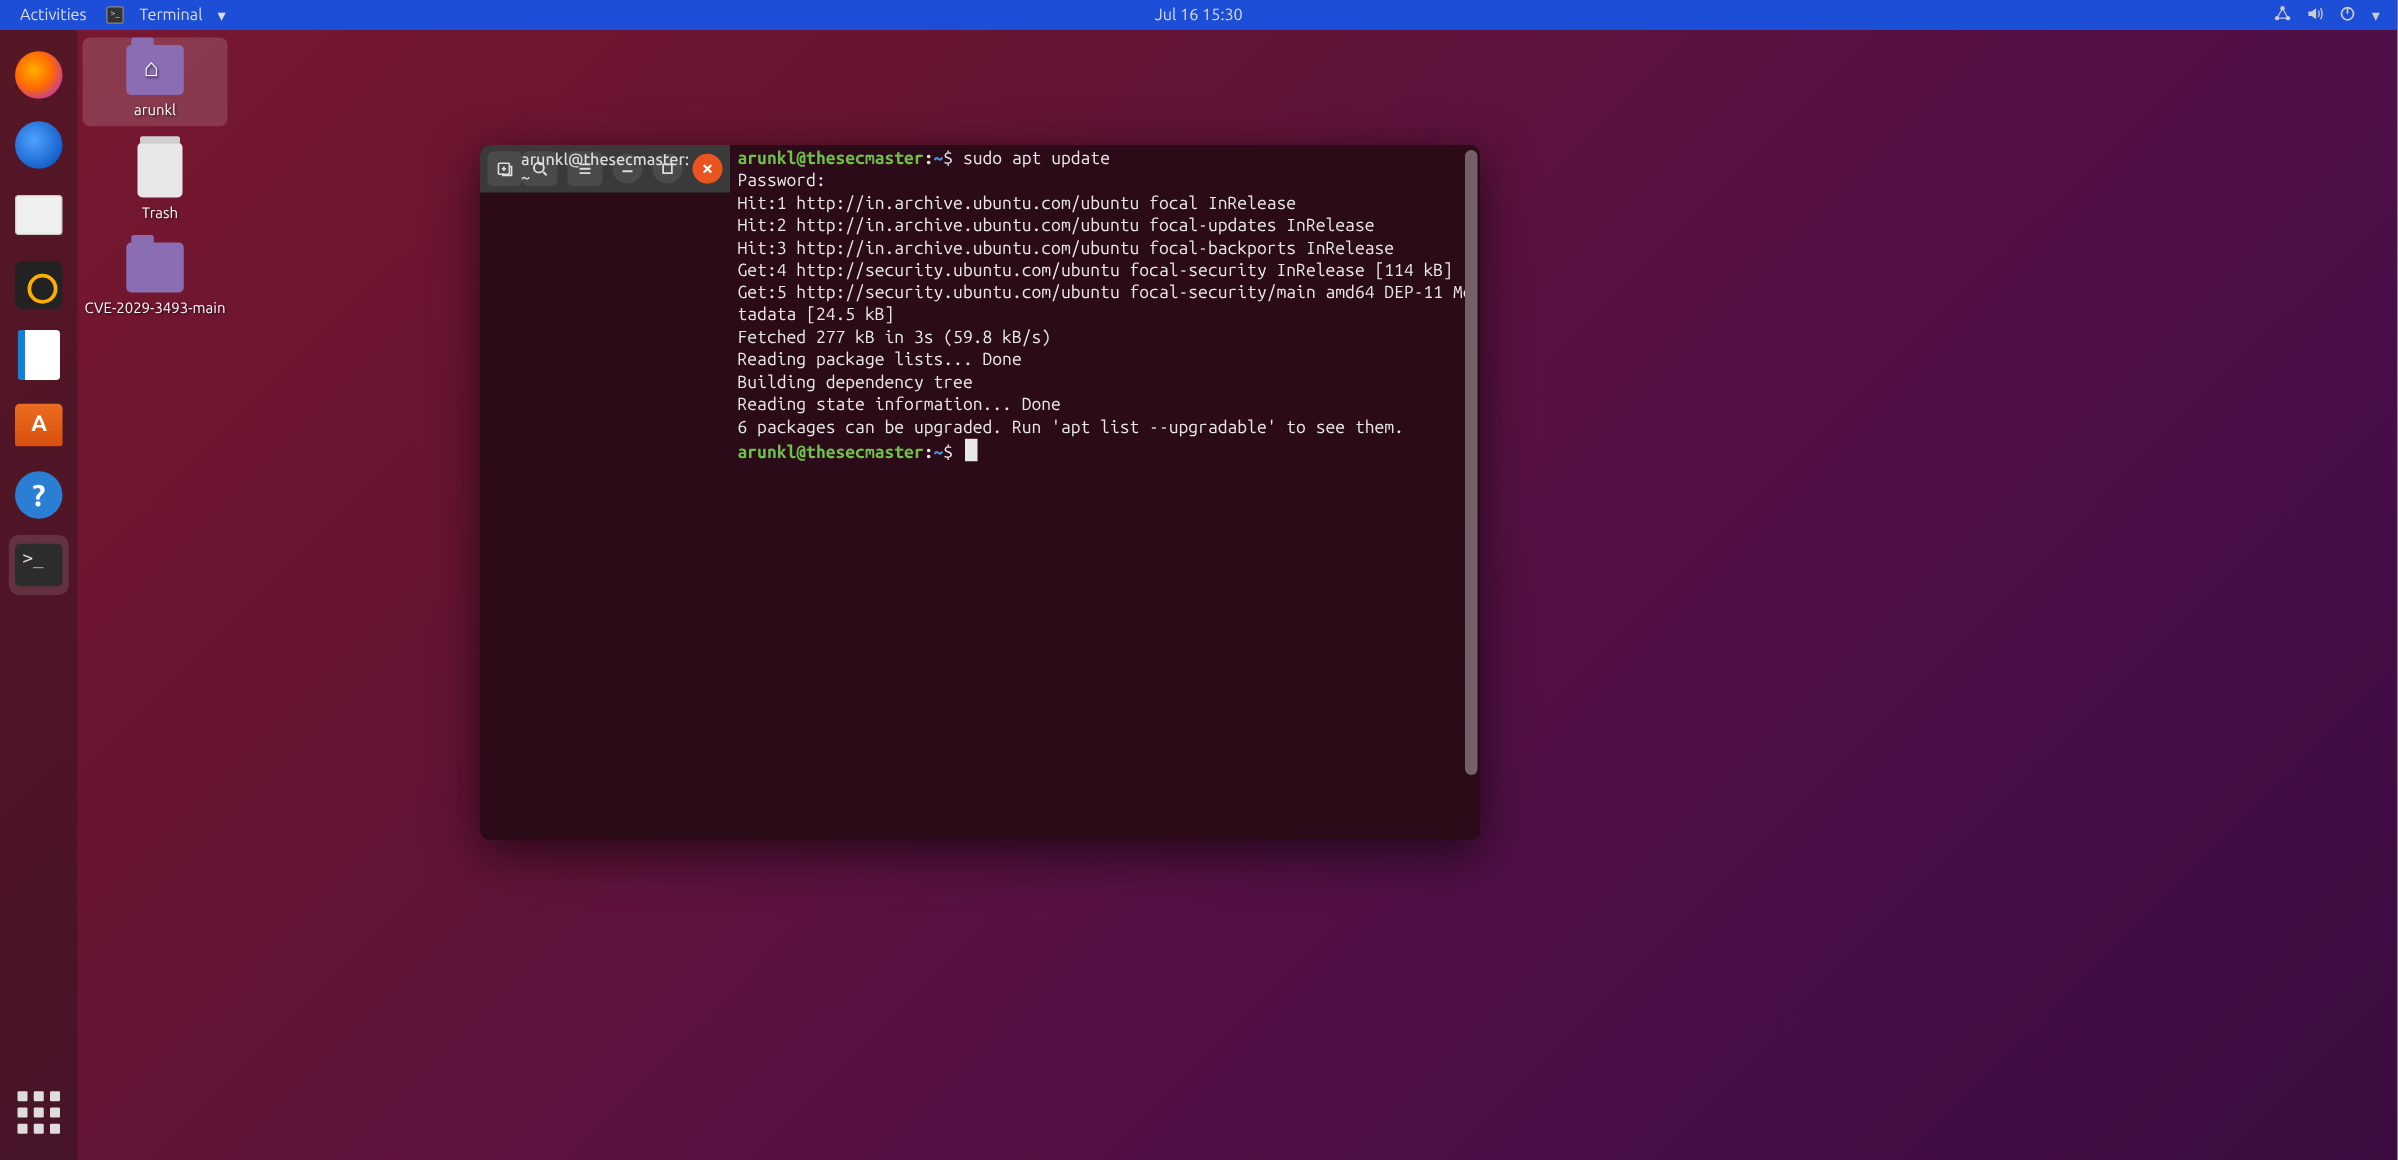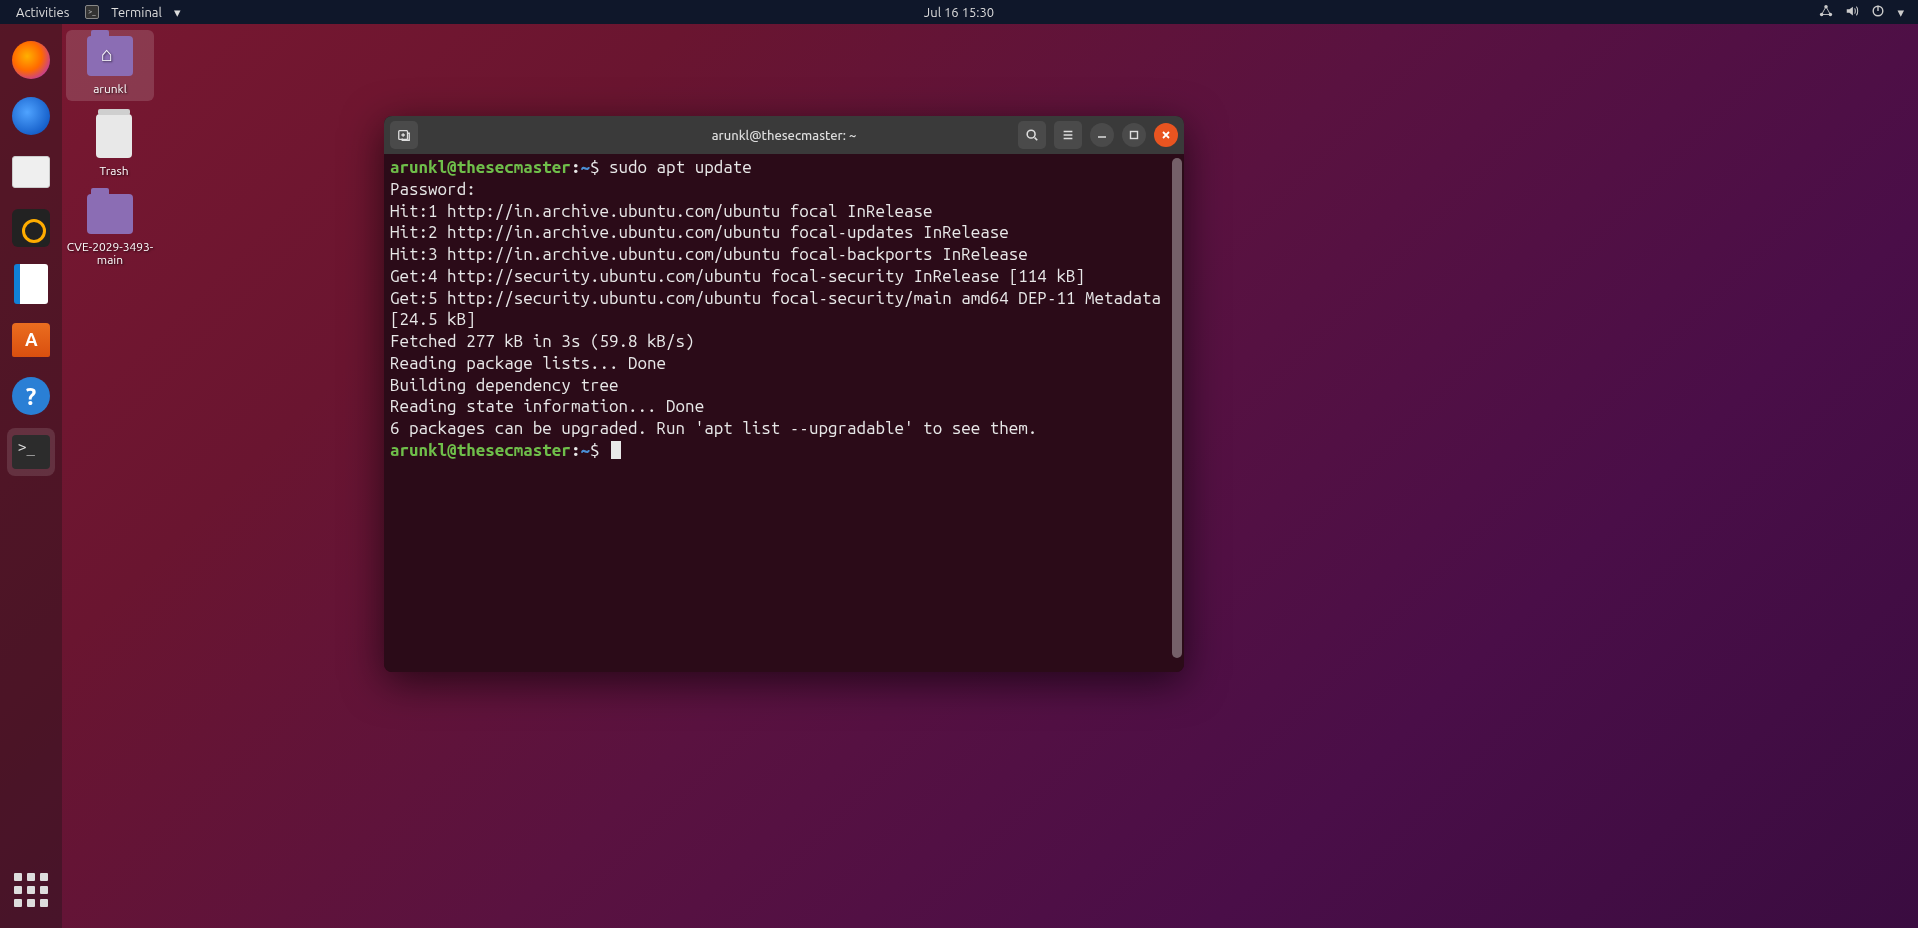--- a/index.html
+++ b/index.html
@@ -7,21 +7,21 @@
   width: 1918px; height: 928px;
   font-family: Ubuntu, "Noto Sans", sans-serif;
   background: linear-gradient(135deg, #7a1830 0%, #6a1530 25%, #5a1240 50%, #4a0e48 75%, #3a0c40 100%);
   overflow: hidden;
   position: relative;
 }
 
 
 .top-panel {
   position: absolute; top: 0; left: 0; right: 0; height: 24px;
-  background: #0f172a;
+  background: #1d4ed8;
   color: #ddd;
   display: flex; align-items: center;
   font-size: 13px;
   z-index: 100;
 }
 .top-panel .left-section { display: flex; align-items: center; padding-left: 8px; }
 .top-panel .activities { padding: 0 8px; cursor: pointer; }
 .top-panel .app-menu { display: flex; align-items: center; gap: 12px; padding: 0 8px; cursor: pointer; }
 .top-panel .app-menu .term-icon { width: 14px; height: 14px; background:#333; border:1px solid #888; border-radius:2px; position:relative; }
 .top-panel .app-menu .term-icon::after { content:">_"; position:absolute; font-size:7px; color:#ccc; top:1px; left:2px; }
@@ -59,21 +59,21 @@
   margin-top:auto; margin-bottom:18px;
   width:40px; height:40px;
   display:grid; grid-template-columns:repeat(3,8px); grid-template-rows:repeat(3,8px); gap:5px;
   justify-content:center; align-content:center;
   cursor:pointer;
 }
 .dock-apps span { background:#ddd; border-radius:1px; }
 
 
 .desktop-icon {
-  position:absolute; width:88px;
+  position:absolute; width:116px;
   text-align:center; color:#fff;
   font-size:12px;
   text-shadow: 1px 1px 2px rgba(0,0,0,0.7);
   cursor:pointer;
 }
 .desktop-icon .iconbox { width:46px; height:40px; margin:0 auto 6px; border-radius:4px; }
 .desktop-icon.selected { background: rgba(255,255,255,0.15); border-radius:6px; padding:6px 0; }
 .folder-home { background:#8b6db4; position:relative; }
 .folder-home::before{content:"";position:absolute;top:-6px;left:4px;width:18px;height:8px;background:#8b6db4;border-radius:2px 2px 0 0;}
 .folder-home::after{content:"⌂";position:absolute;color:#fff;font-size:20px;top:6px;left:14px;}
@@ -82,42 +82,42 @@
 .folder-plain { background:#8b6db4; position:relative; }
 .folder-plain::before{content:"";position:absolute;top:-6px;left:4px;width:18px;height:8px;background:#8b6db4;border-radius:2px 2px 0 0;}
 
 
 .terminal-window {
   position:absolute; left:384px; top:116px; width:800px; height:556px;
   background:#2b0b18;
   border-radius:8px;
   box-shadow: 0 10px 40px rgba(0,0,0,0.6);
   overflow:hidden;
-  display:flex; flex-direction:column;
+  display:flex; 
 }
 .titlebar {
   height:38px; background:#3a3a3a;
   display:flex; align-items:center;
   padding:0 6px;
   position:relative;
 }
 .titlebar .tb-left, .titlebar .tb-right { display:flex; gap:8px; align-items:center; }
 .titlebar .tb-right { margin-left:auto; }
 .titlebar .tb-title { position:absolute; left:50%; transform:translateX(-50%); color:#ddd; font-size:13px; font-weight:500; }
 .tb-btn {
   width:28px; height:28px; border-radius:5px;
   background:#4a4a4a; display:flex; align-items:center; justify-content:center;
   color:#ddd; font-size:14px; cursor:pointer;
 }
 .tb-btn.round { border-radius:50%; width:24px; height:24px; }
 .tb-btn.close { background:#e95420; color:#fff; }
 .terminal-body {
   flex:1; background:#2b0b18;
   font-family: "Ubuntu Mono", "DejaVu Sans Mono", monospace;
-  font-size:17px; line-height:1.28;
+  font-size:14px; line-height:1.28;
   color:#e8e8e8;
   padding:2px 6px 6px 6px;
   position:relative;
   overflow:hidden;
 }
 .terminal-body .scrollbar {
   position:absolute; right:2px; top:4px; width:10px; height:500px;
   background:#756069; border-radius:5px;
 }
 .pr-user { color:#6fbf4a; font-weight:bold; }

